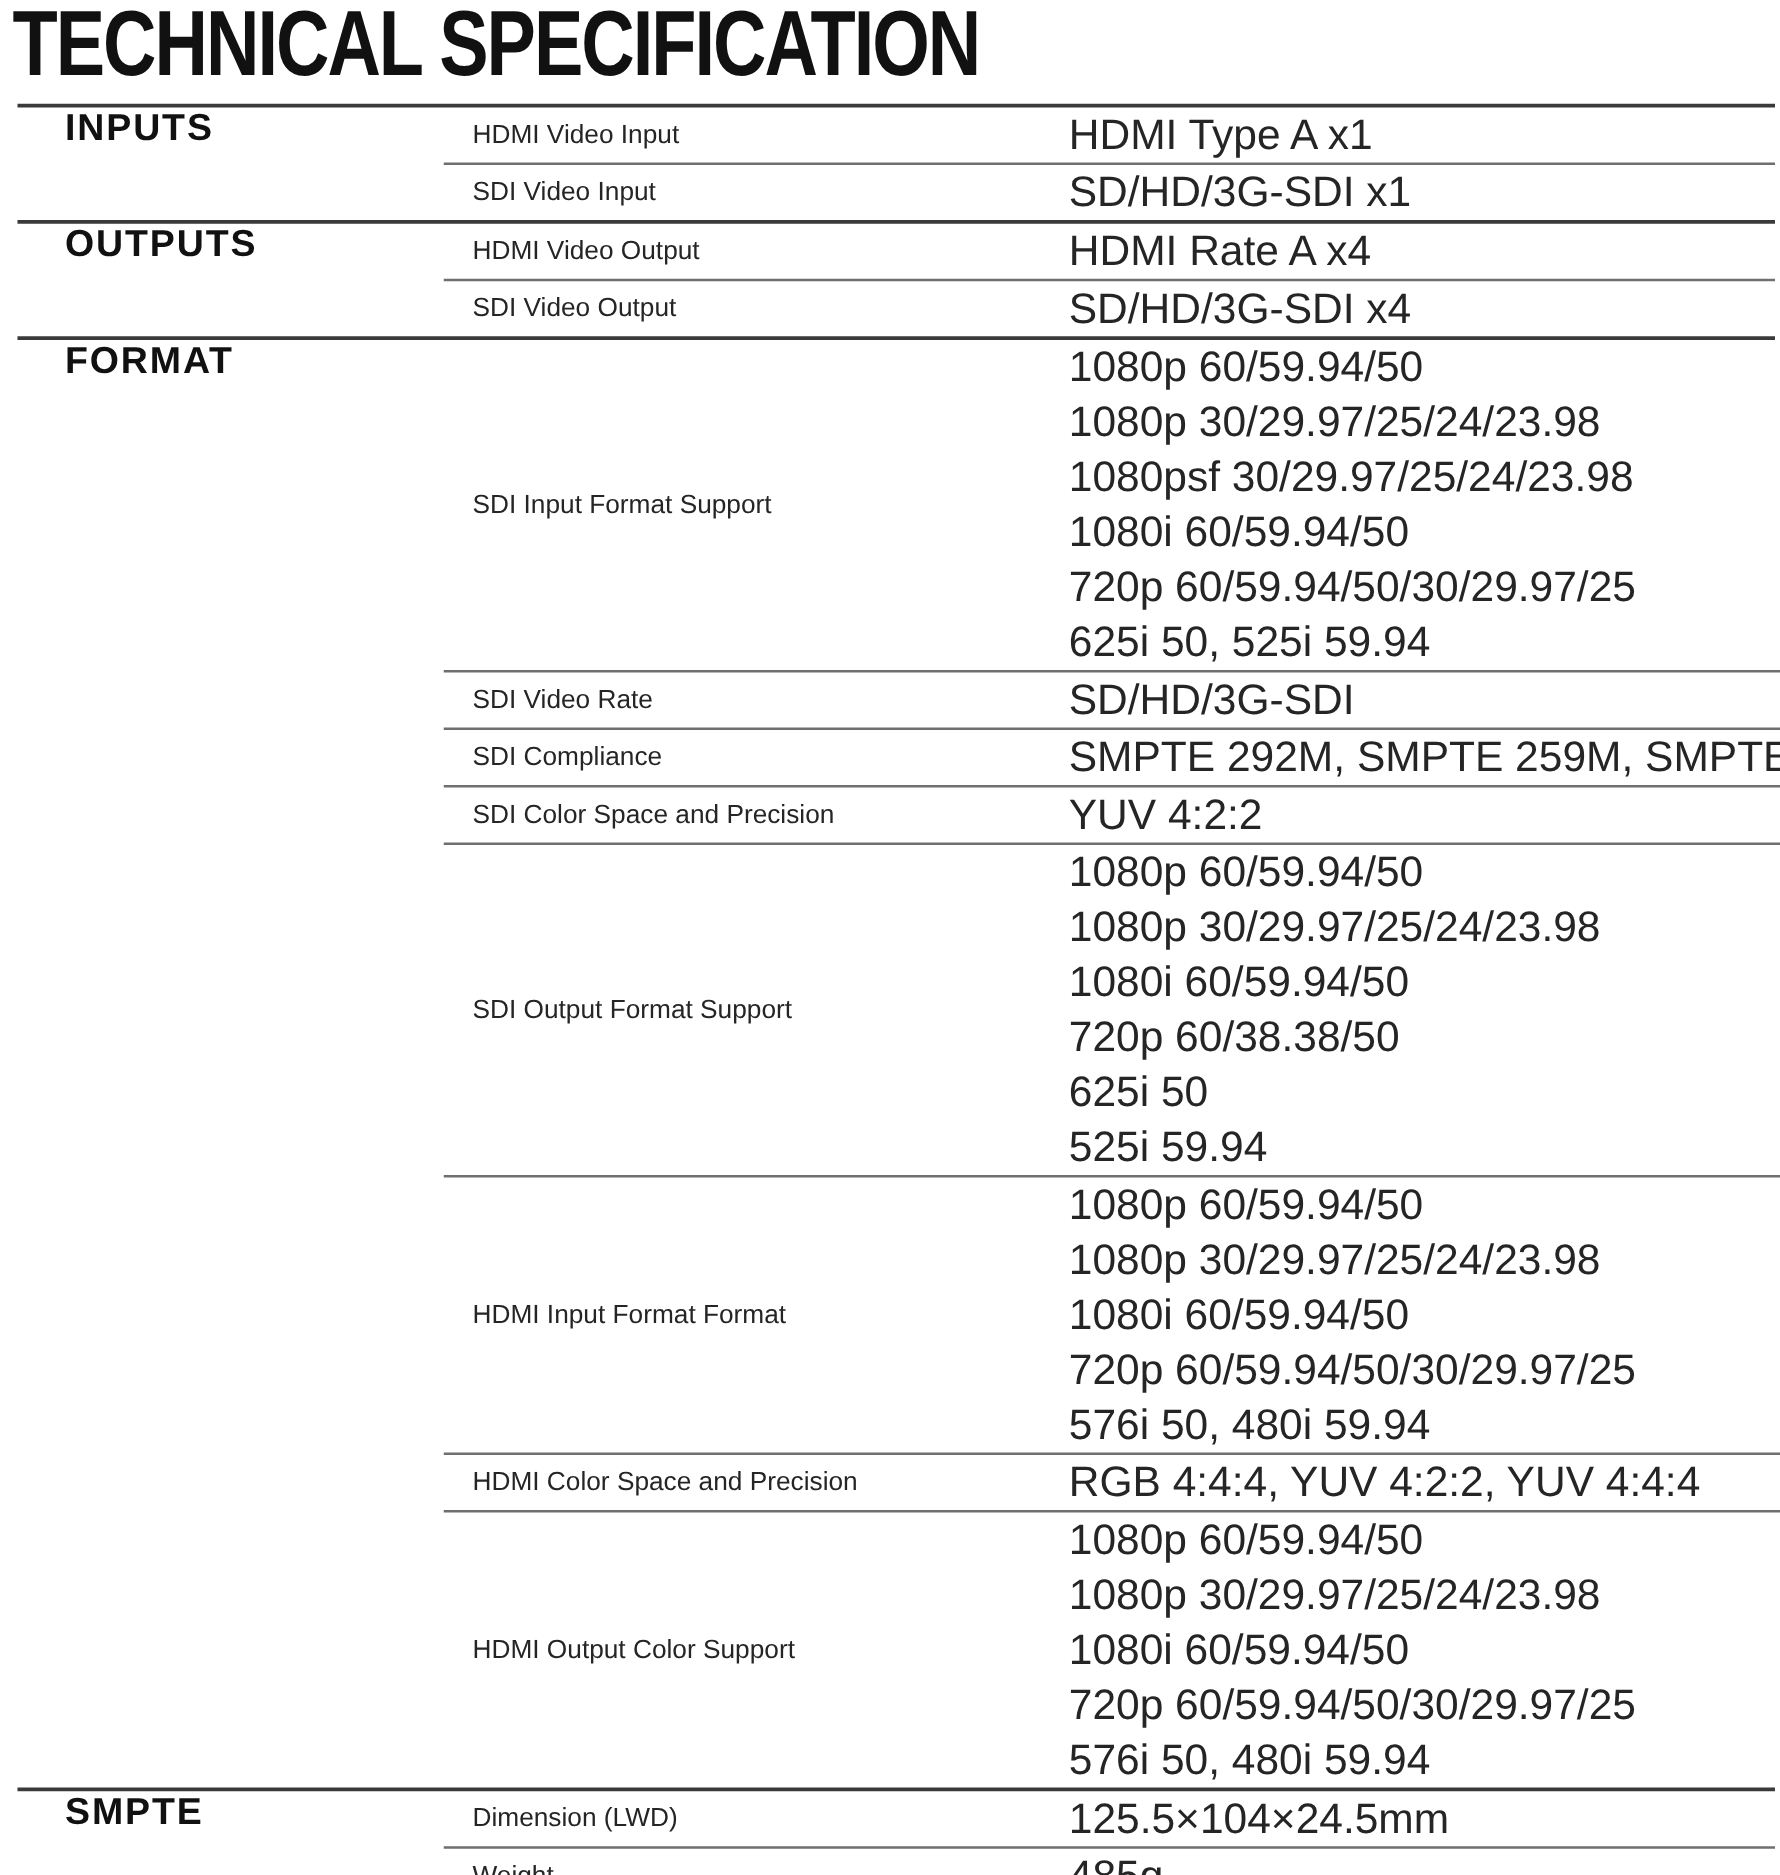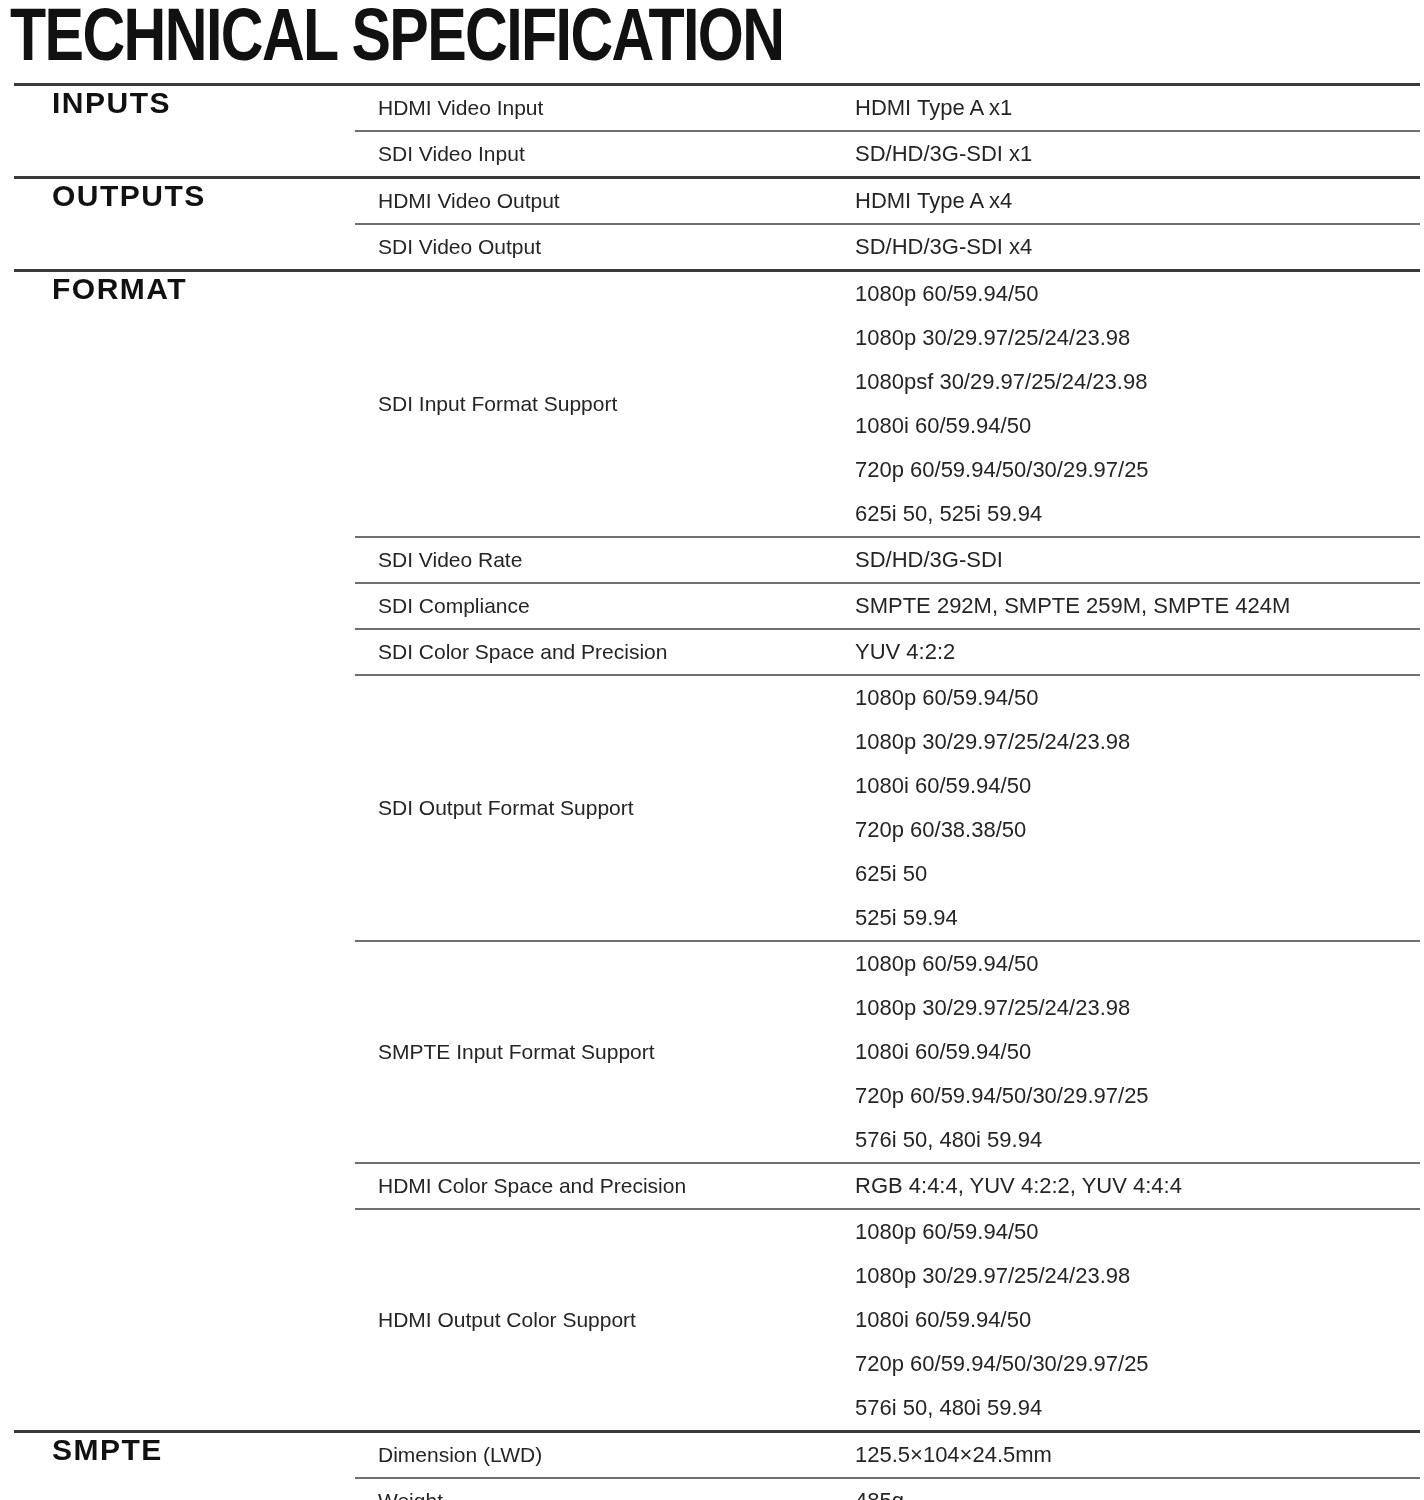--- a/index.html
+++ b/index.html
@@ -62,21 +62,21 @@
   .spec-name {
     width: 500px;
     flex: 0 0 500px;
     padding-left: 23px;
     font-size: 21px;
     color: #252525;
   }
 
   .spec-values {
     flex: 1 1 auto;
-    font-size: 22px;
+    font-size: 34px;
     color: #252525;
   }
   .spec-value-line {
     line-height: 44px;
     height: 44px;
     white-space: nowrap;
   }
 </style>
 </head>
 <body>
@@ -104,21 +104,21 @@
         </div>
       </div>
       <div class="section">
         <div class="sec-label-cell">
           <span class="sec-label">OUTPUTS</span>
         </div>
         <div class="sec-rows">
           <div class="row">
             <div class="spec-name">HDMI Video Output</div>
             <div class="spec-values">
-              <div class="spec-value-line">HDMI Type A x4</div>
+              <div class="spec-value-line">HDMI Rate A x4</div>
             </div>
           </div>
           <div class="row">
             <div class="spec-name">SDI Video Output</div>
             <div class="spec-values">
               <div class="spec-value-line">SD/HD/3G-SDI x4</div>
             </div>
           </div>
         </div>
       </div>
@@ -161,21 +161,21 @@
             <div class="spec-values">
               <div class="spec-value-line">1080p 60/59.94/50</div>
               <div class="spec-value-line">1080p 30/29.97/25/24/23.98</div>
               <div class="spec-value-line">1080i 60/59.94/50</div>
               <div class="spec-value-line">720p 60/38.38/50</div>
               <div class="spec-value-line">625i 50</div>
               <div class="spec-value-line">525i 59.94</div>
             </div>
           </div>
           <div class="row">
-            <div class="spec-name">SMPTE Input Format Support</div>
+            <div class="spec-name">HDMI Input Format Format</div>
             <div class="spec-values">
               <div class="spec-value-line">1080p 60/59.94/50</div>
               <div class="spec-value-line">1080p 30/29.97/25/24/23.98</div>
               <div class="spec-value-line">1080i 60/59.94/50</div>
               <div class="spec-value-line">720p 60/59.94/50/30/29.97/25</div>
               <div class="spec-value-line">576i 50, 480i 59.94</div>
             </div>
           </div>
           <div class="row">
             <div class="spec-name">HDMI Color Space and Precision</div>

